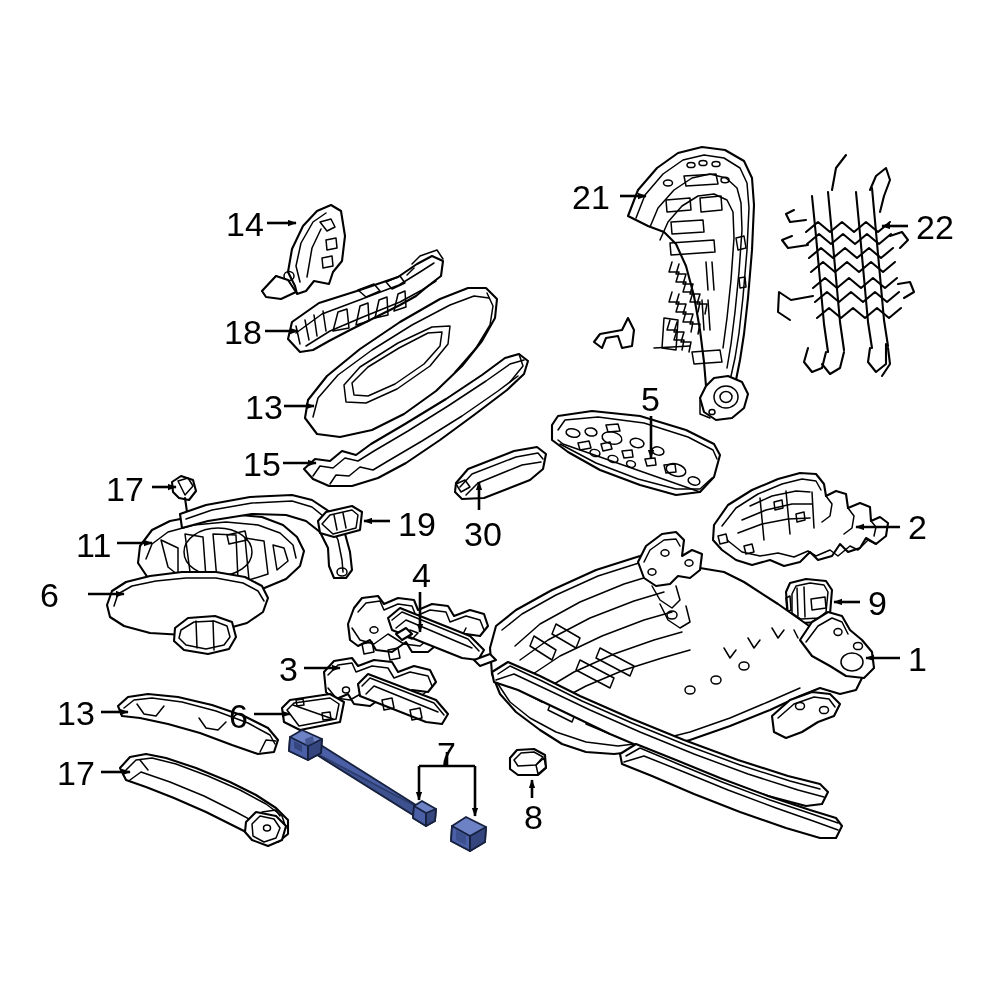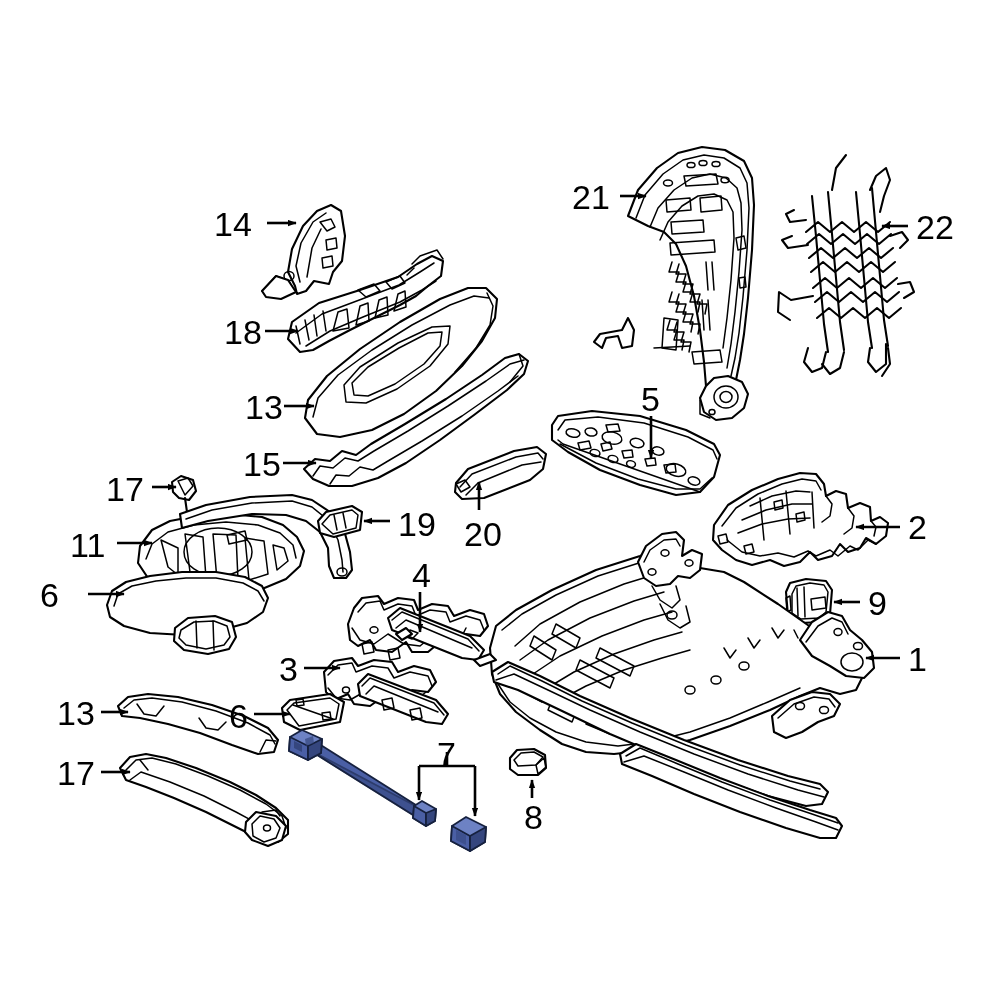--- a/index.html
+++ b/index.html
@@ -486,26 +486,26 @@
   <div class="callout c-num" style="left:908px;top:642px">1</div>
   <div class="callout c-num" style="left:908px;top:510px">2</div>
   <div class="callout c-num" style="left:279px;top:652px">3</div>
   <div class="callout c-num" style="left:412px;top:558px">4</div>
   <div class="callout c-num" style="left:641px;top:382px">5</div>
   <div class="callout c-num" style="left:229px;top:699px">6</div>
   <div class="callout c-num" style="left:437px;top:737px">7</div>
   <div class="callout c-num" style="left:524px;top:800px">8</div>
   <div class="callout c-num" style="left:868px;top:586px">9</div>
   <div class="callout c-num" style="left:106px;top:472px">17</div>
-  <div class="callout c-num" style="left:70px;top:528px">11</div>
+  <div class="callout c-num" style="left:76px;top:528px">11</div>
   <div class="callout c-num" style="left:40px;top:578px">6</div>
   <div class="callout c-num" style="left:245px;top:390px">13</div>
-  <div class="callout c-num" style="left:214px;top:207px">14</div>
+  <div class="callout c-num" style="left:226px;top:207px">14</div>
   <div class="callout c-num" style="left:243px;top:447px">15</div>
   <div class="callout c-num" style="left:57px;top:696px">13</div>
   <div class="callout c-num" style="left:57px;top:756px">17</div>
   <div class="callout c-num" style="left:224px;top:315px">18</div>
   <div class="callout c-num" style="left:398px;top:507px">19</div>
-  <div class="callout c-num" style="left:464px;top:517px">20</div>
+  <div class="callout c-num" style="left:464px;top:517px">30</div>
   <div class="callout c-num" style="left:572px;top:180px">21</div>
   <div class="callout c-num" style="left:916px;top:210px">22</div>
 
 </div>
 
 </body></html>

